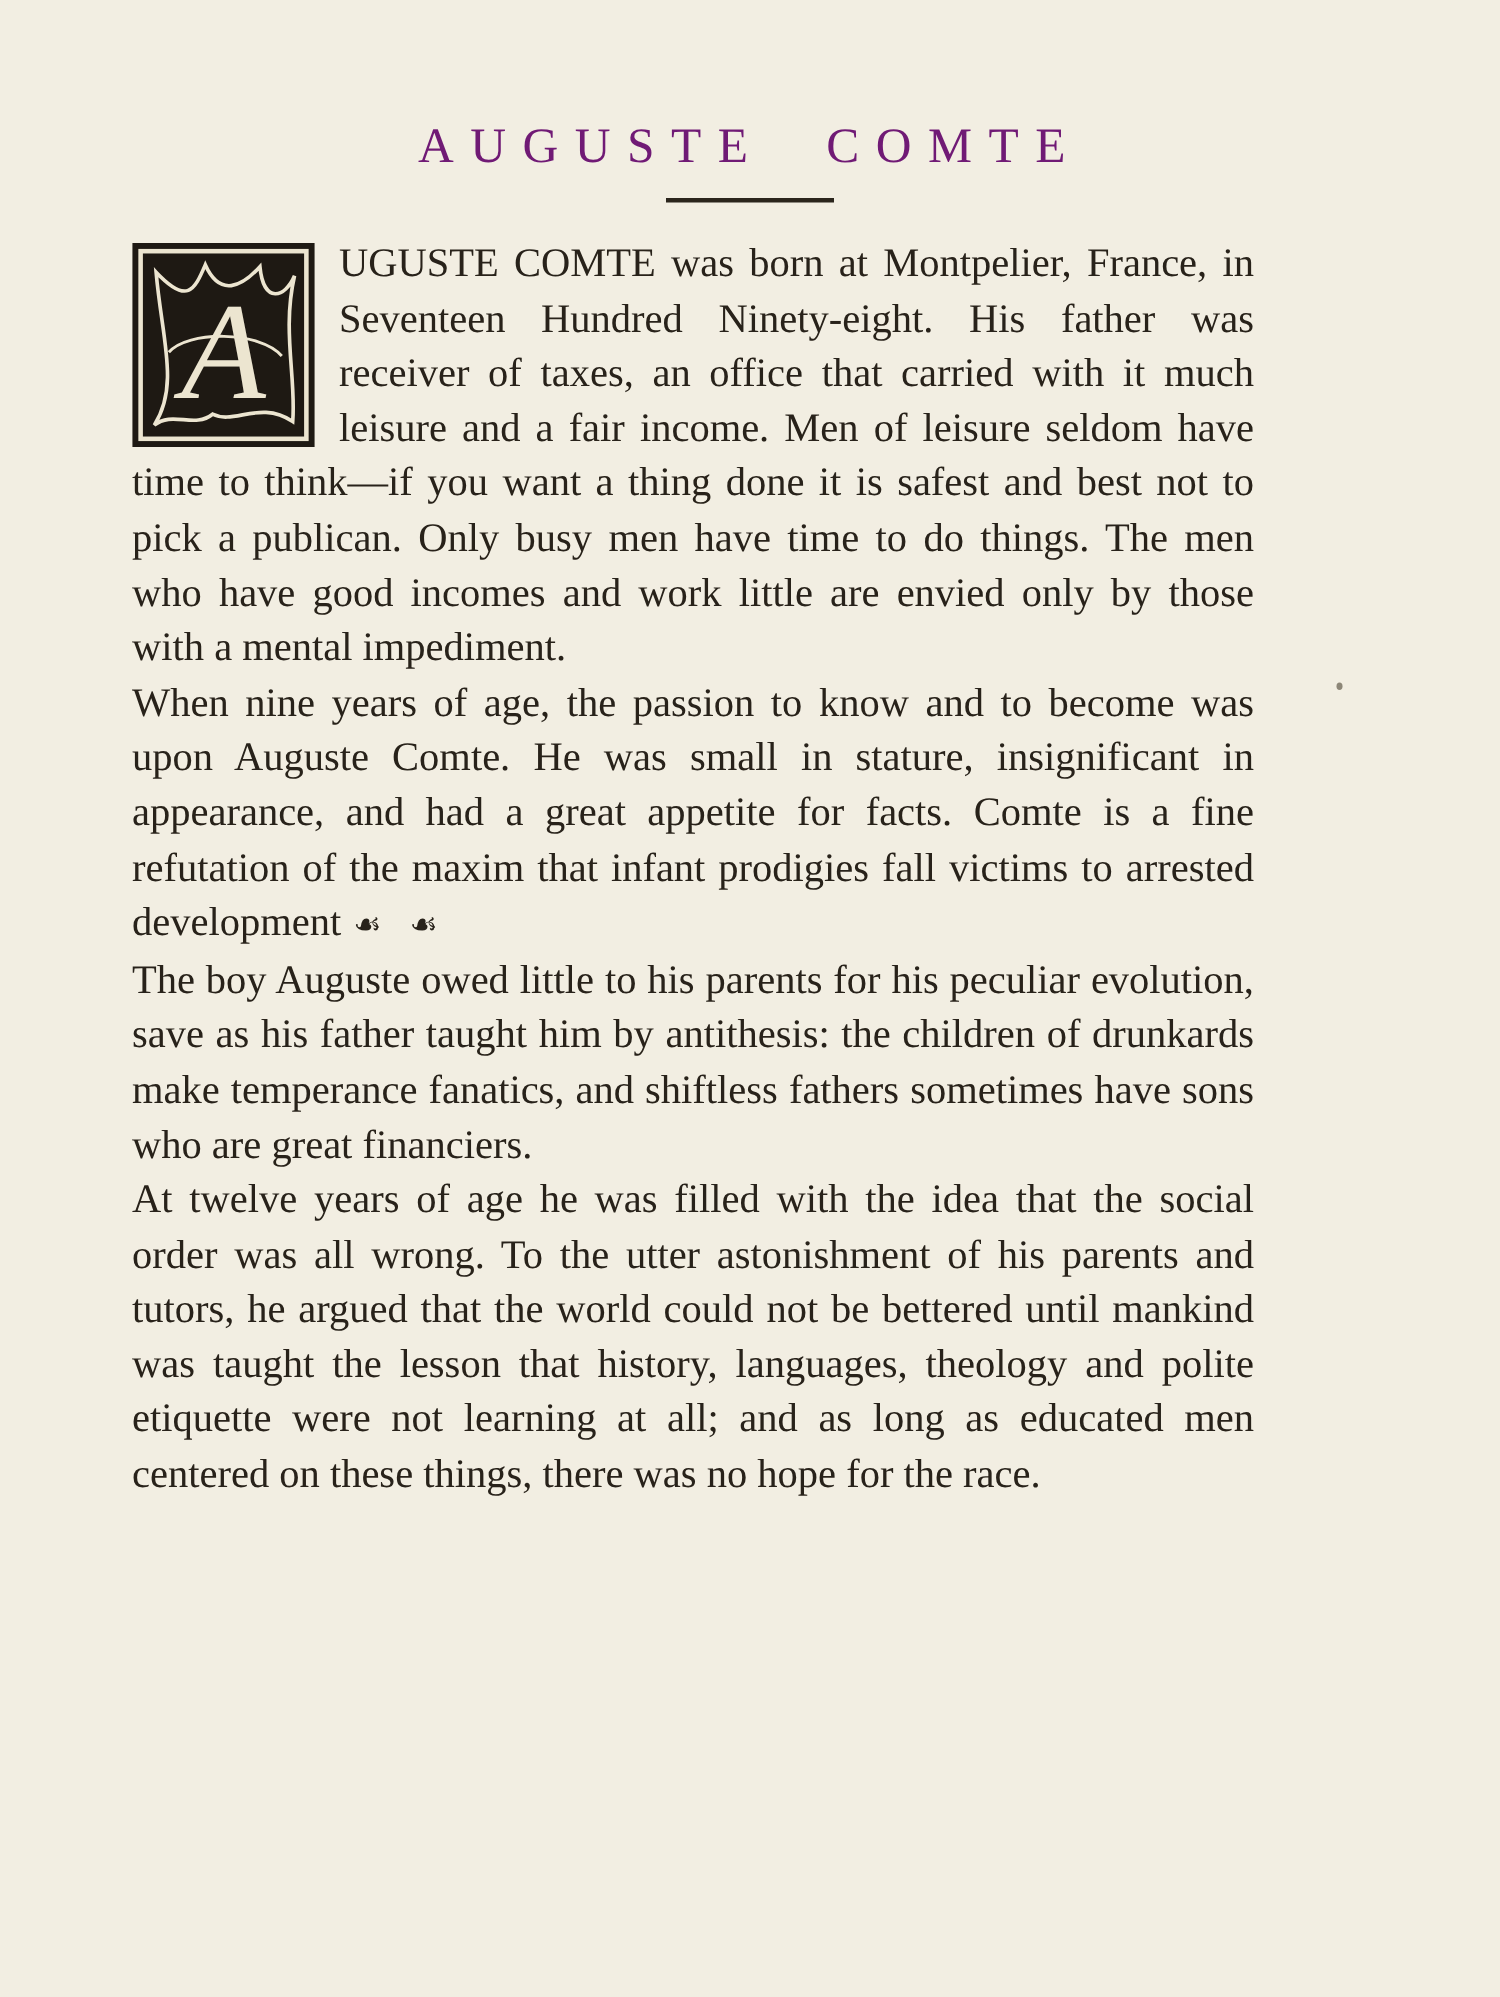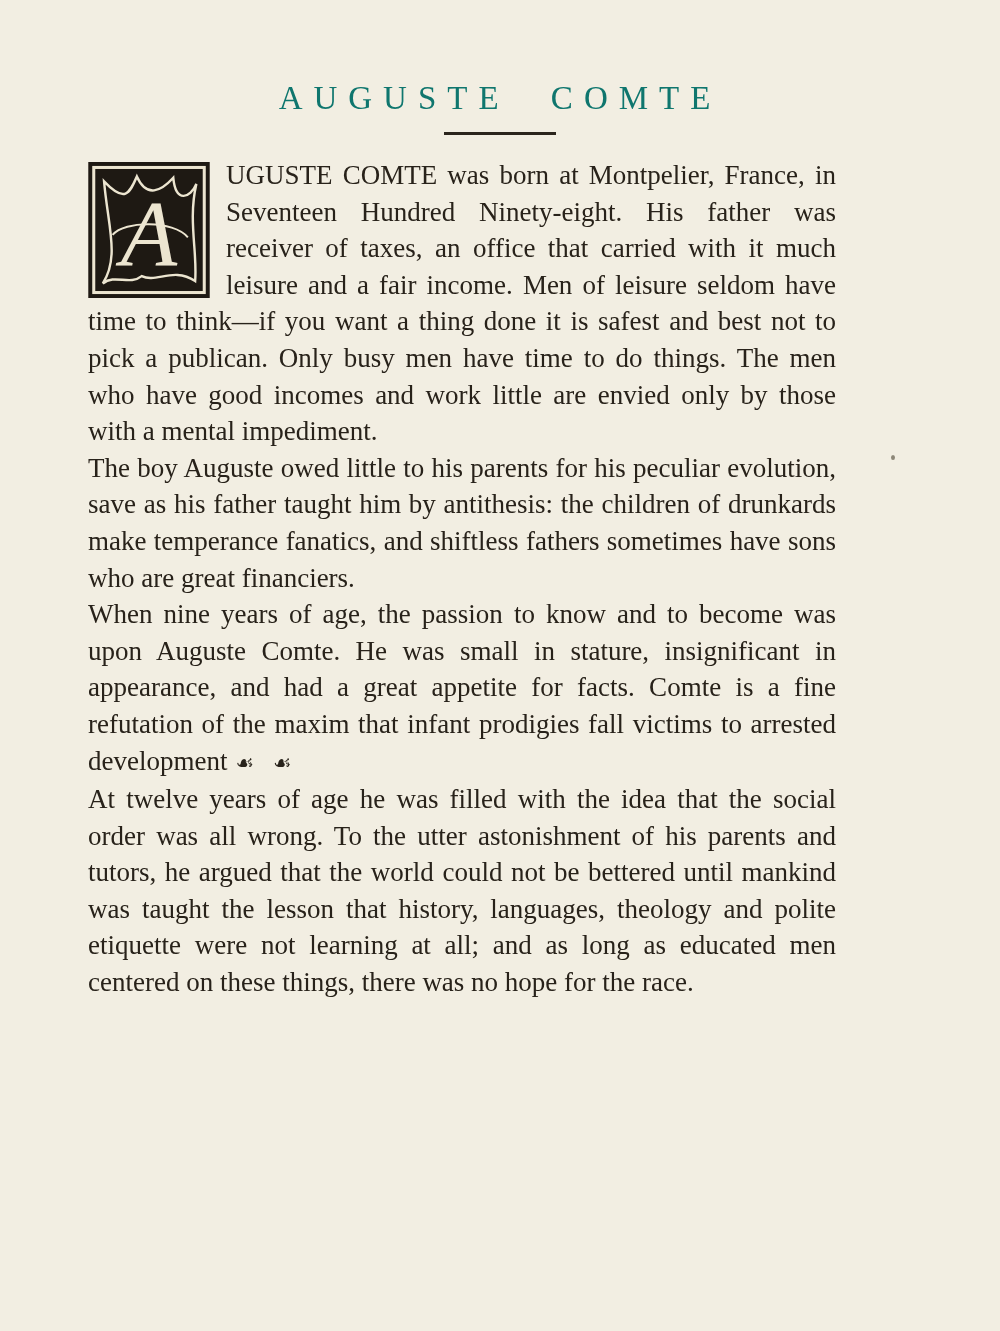--- a/index.html
+++ b/index.html
@@ -18,21 +18,21 @@
     overflow: hidden;
   }
   .title {
     margin: 0;
     padding-top: 80px;
     text-align: center;
     font-size: 33px;
     font-weight: 500;
     letter-spacing: 11px;
     word-spacing: 22px;
-    color: #0f766e;
+    color: #701a75;
   }
   .title-rule {
     width: 112px;
     height: 3px;
     background: #2b251c;
     margin: 15px auto 0 auto;
   }
   .body-block {
     width: 748px;
     margin: 22px 0 0 88px;
@@ -93,23 +93,23 @@
         <svg viewBox="0 0 100 112" xmlns="http://www.w3.org/2000/svg">
           <rect x="0" y="0" width="100" height="112" fill="#1e1913"></rect>
           <rect x="4.5" y="4.5" width="91" height="103" fill="none" stroke="#ece5d0" stroke-width="2.5"></rect>
           <path d="M12 100 C 26 78, 16 52, 13 16 C 30 34, 34 26, 40 12 C 48 30, 60 24, 70 13 C 72 34, 84 30, 89 18 C 82 48, 90 74, 88 98 C 70 86, 56 100, 44 94 C 34 102, 22 92, 12 100 Z" fill="none" stroke="#ece5d0" stroke-width="2"></path>
           <path d="M20 60 C 30 48, 70 48, 82 62" fill="none" stroke="#ece5d0" stroke-width="1.6"></path>
           <text x="50" y="85" text-anchor="middle" font-size="76" font-family="serif" font-style="italic" fill="#ece5d0">A</text>
         </svg>
       </span><span>UGUSTE COMTE was born at Montpelier, France, in Seventeen Hundred Ninety-eight. His father was receiver of taxes, an office that carried with it much leisure and a fair income. Men of leisure seldom have time to think—if you want a thing done it is safest and best not to pick a publican. Only busy men have time to do things. The men who have good incomes and work little are envied only by those with a mental impediment.</span>
     </p>
 
+    <p class="para"><span>When nine years of age, the passion to know and to become was upon Auguste Comte. He was small in stature, insignificant in appearance, and had a great appetite for facts. Comte is a fine refutation of the maxim that infant prodigies fall victims to arrested development</span><span class="ornament">☙ ☙</span></p>
+
     <p class="para">The boy Auguste owed little to his parents for his peculiar evolution, save as his father taught him by antithesis: the children of drunkards make temperance fanatics, and shiftless fathers sometimes have sons who are great financiers.</p>
-
-    <p class="para"><span>When nine years of age, the passion to know and to become was upon Auguste Comte. He was small in stature, insignificant in appearance, and had a great appetite for facts. Comte is a fine refutation of the maxim that infant prodigies fall victims to arrested development</span><span class="ornament">☙ ☙</span></p>
 
     <p class="para">At twelve years of age he was filled with the idea that the social order was all wrong. To the utter astonishment of his parents and tutors, he argued that the world could not be bettered until mankind was taught the lesson that history, languages, theology and polite etiquette were not learning at all; and as long as educated men centered on these things, there was no hope for the race.</p>
 
 
   </div>
 
   <div class="print-speck speck-1"></div>
 
 </div>
 

